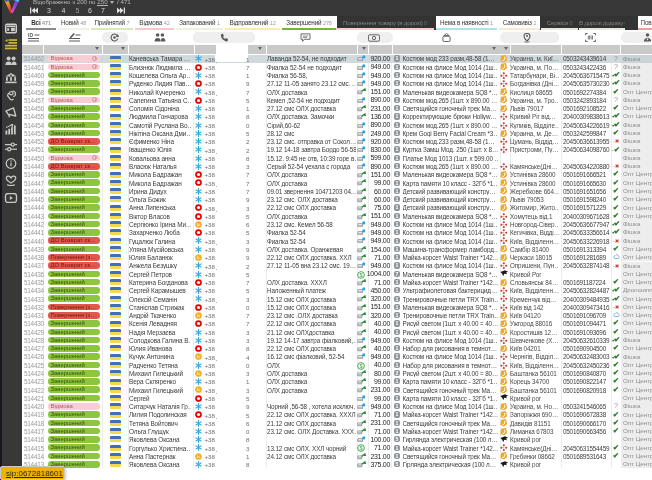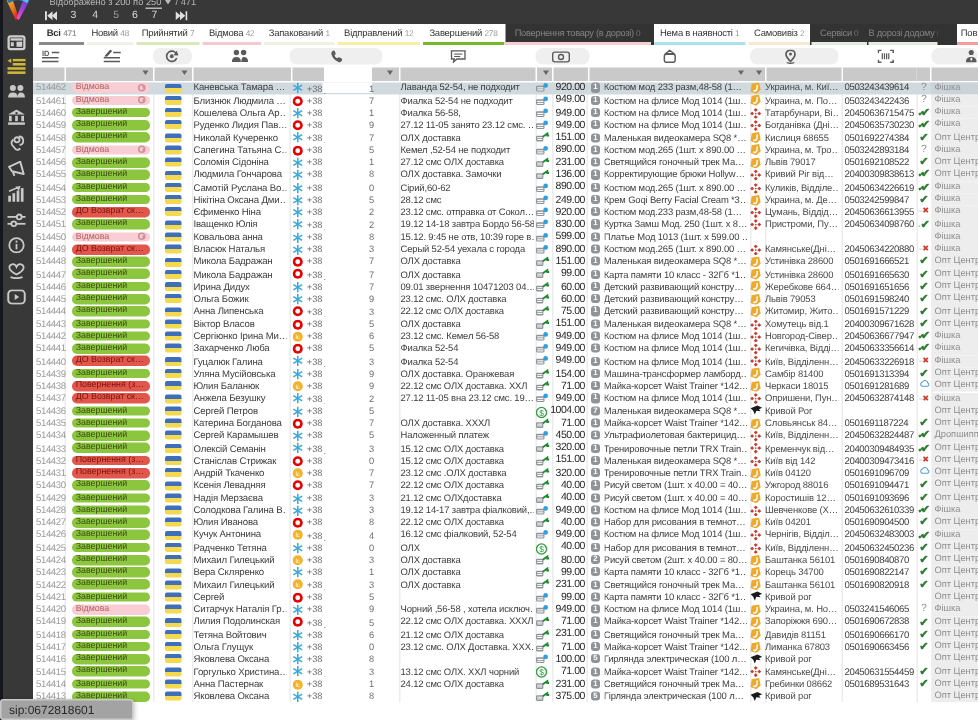--- a/index.html
+++ b/index.html
@@ -47,21 +47,21 @@
 .chk{color:#2f7d32;font-size:7.5px;font-weight:bold;}
 .chk2{color:#2f7d32;font-size:5.5px;font-weight:bold;margin-right:-2.5px;}
 .qm{color:#8a8a8a;font-size:7px;}
 .dash{color:#b0b0b0;font-size:5px;letter-spacing:-0.5px;}
 .dashg{color:#2e7d32;font-size:5px;}
 .xm{color:#d03c30;font-size:5.5px;}
 .comp{position:absolute;left:599.5px;top:0;width:31px;height:8.28px;background:#ededed;font-size:6.2px;color:#8f8f8f;line-height:8.28px;padding-left:2px;overflow:hidden;white-space:nowrap;}
 .sel{background:#d0dade;}
 .sel .comp{background:#c9d3d8;}
 .vline{position:absolute;top:0;width:1px;height:413.5px;background:#ececec;}
-#tooltip{position:absolute;left:0;top:466px;width:89px;height:14px;background:#a3a3a3;border:0.5px solid #c9c9c9;border-radius:2px;box-shadow:1px 1px 3px rgba(0,0,0,0.2);z-index:10;font-size:8px;color:#2a2a2a;line-height:13px;padding-left:5px;}
+#tooltip{position:absolute;left:0;top:466px;width:65px;height:14px;background:#eab308;border:0.5px solid #c9c9c9;border-radius:2px;box-shadow:1px 1px 3px rgba(0,0,0,0.2);z-index:10;font-size:8px;color:#2a2a2a;line-height:13px;padding-left:5px;text-decoration:underline;}
 .sic{position:absolute;left:4px;width:14px;text-align:center;}
 </style></head><body>
 <div id="topbar">
     <svg class="abs" style="left:3px;top:-3px" width="18" height="18" viewBox="0 0 36 36">
 <defs>
 <linearGradient id="lg1" x1="0" y1="0" x2="0.6" y2="1">
           <stop offset="0" stop-color="#e8d22c"></stop>
           <stop offset="0.6" stop-color="#e87820"></stop>
           <stop offset="1" stop-color="#d8281c"></stop>
         </linearGradient>

